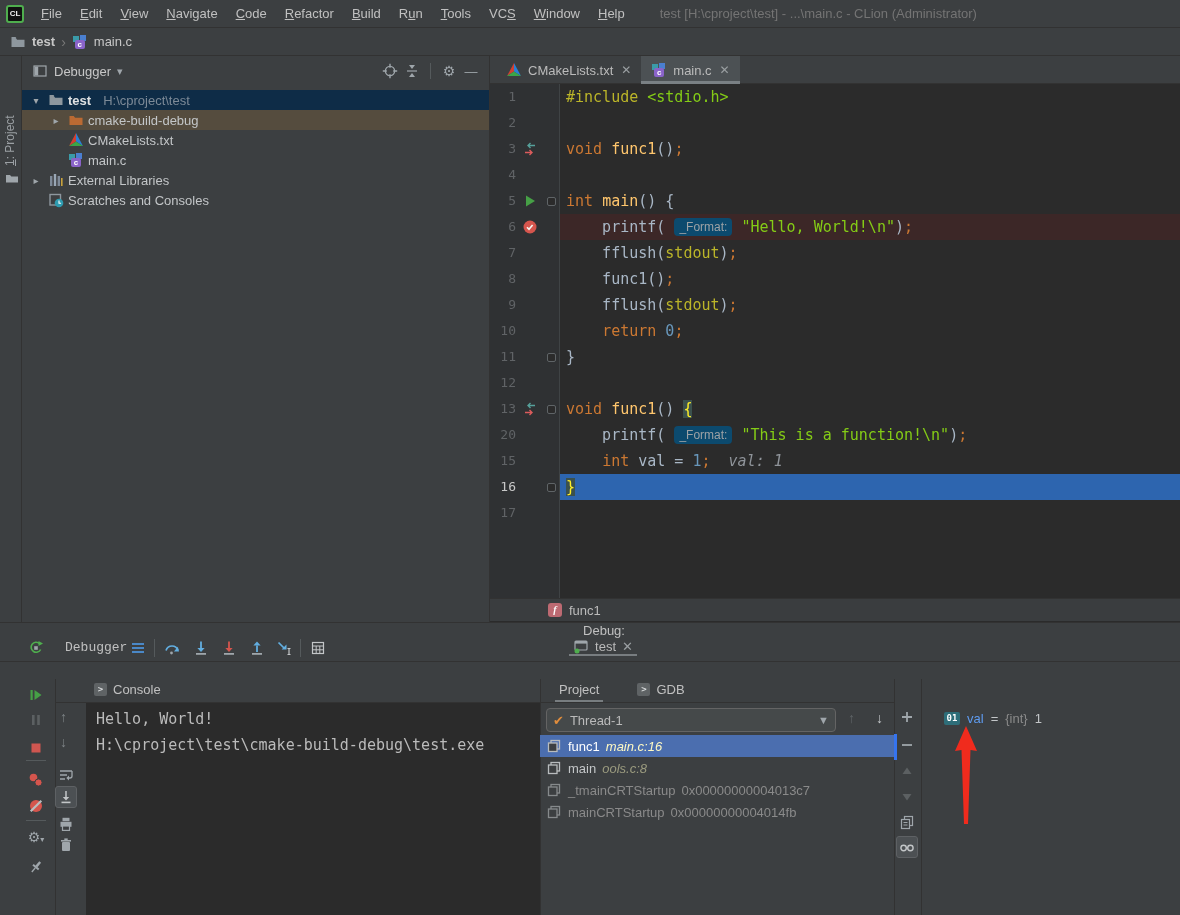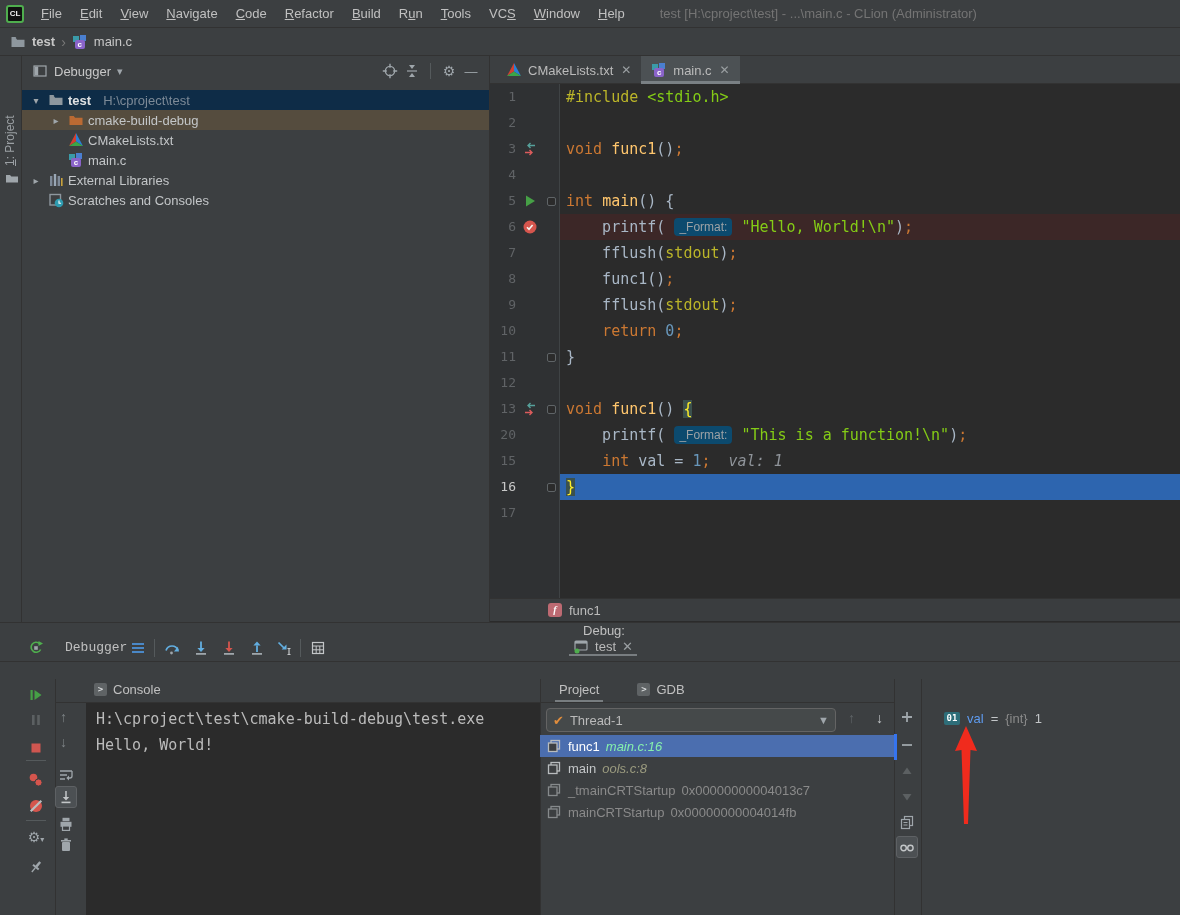--- a/index.html
+++ b/index.html
@@ -101,21 +101,21 @@
   .console-out { font:15px/26px "DejaVu Sans Mono",monospace; color:#bbbbbb; padding:3px 0 0 10px;
                  background:#2b2b2b; white-space:pre; }
   .combo { display:flex; align-items:center; gap:6px; border:1px solid #646464; border-radius:4px;
            background:#45494a; padding:0 6px; }
   .combo .ccaret { margin-left:auto; color:#9fa6ab; font-size:11px; }
   .chk { color:#e08d3c; font-size:13px; }
   .frow { height:22px; display:flex; align-items:center; gap:6px; padding-left:6px; }
   .frow .floc { font-style:italic; color:#9b9b7f; }
   .frow.sel { background:#4b6eaf; }
   .frow.sel .fname { color:#ffffff; }
-  .frow.sel .floc { color:#86efac; }
+  .frow.sel .floc { color:#fef9c3; }
   .frow.dim .fname, .frow.dim .floc { color:#8a8a8a; font-style:normal; }
   .frow.dim .ic { opacity:.6; }
   .fname { color:#c3c6c8; }
   .arrbtn { font-size:14px; }
   .togglebox { width:22px; height:22px; background:#4c5053; border:1px solid #5e6164; border-radius:3px;
                display:flex; align-items:center; justify-content:center; }
   .vbadge { display:inline-block; min-width:16px; height:13px; background:#2e6e79; border-radius:2px; color:#fff;
             font:bold 9px/13px "DejaVu Sans Mono",monospace; text-align:center; padding:0 1px; }
   .vname { color:#5e9bef; }
   .vtype { color:#8a8a8a; }
@@ -634,21 +634,21 @@
           </svg>
         </span>
       <span class="ic" style="left:58px; top:158px;">
           <svg width="16" height="16" viewBox="0 0 16 16">
             <rect x="4" y="5" width="8" height="9" rx="1" fill="#9fa6ab"></rect>
             <rect x="3" y="3" width="10" height="1.6" fill="#9fa6ab"></rect>
             <rect x="6.3" y="1.4" width="3.4" height="1.6" fill="#9fa6ab"></rect>
           </svg>
         </span>
 
-      <div class="console-out" id="console-out" style="left: 86px; top: 24px; width: 454px; height: 213px; position: absolute;"><div>H:\cproject\test\cmake-build-debug\test.exe</div><div>Hello, World!</div></div>
+      <div class="console-out" id="console-out" style="left: 86px; top: 24px; width: 454px; height: 213px; position: absolute;"><div>Hello, World!</div><div>H:\cproject\test\cmake-build-debug\test.exe</div></div>
 
       <span class="vline" style="left:540px;"></span>
 
       <div class="panel-head" style="left:541px; top:0; width:353px;">
         <span class="ptab active" style="margin-left:14px;">
           <span>Project</span>
         </span>
         <span class="ptab" style="margin-left:30px;">
           <span class="term">&gt;</span>
           <span>GDB</span>

